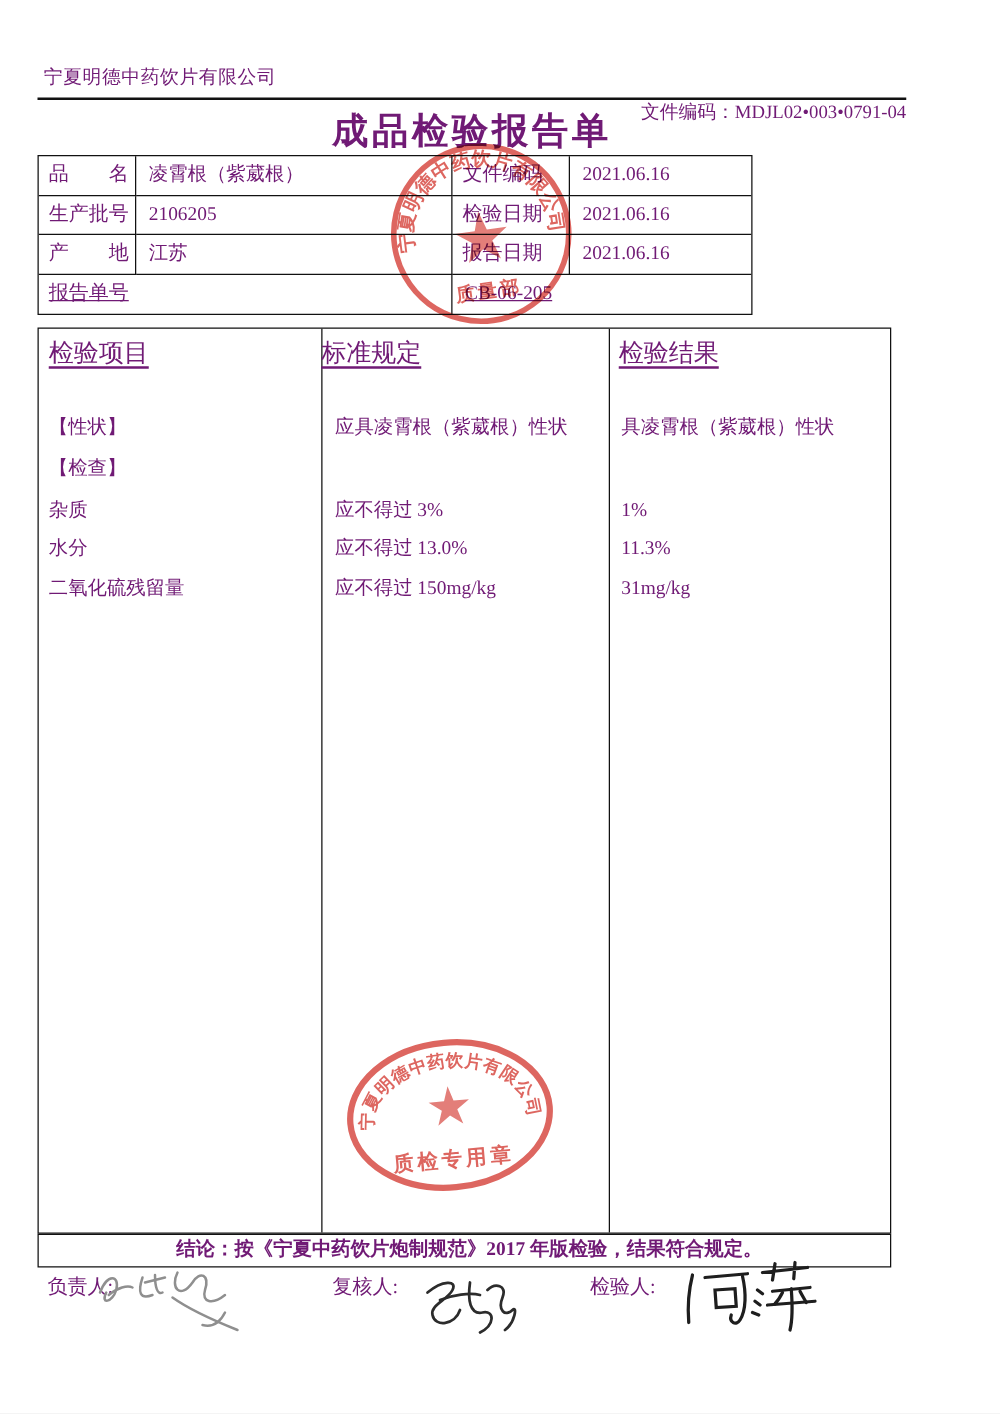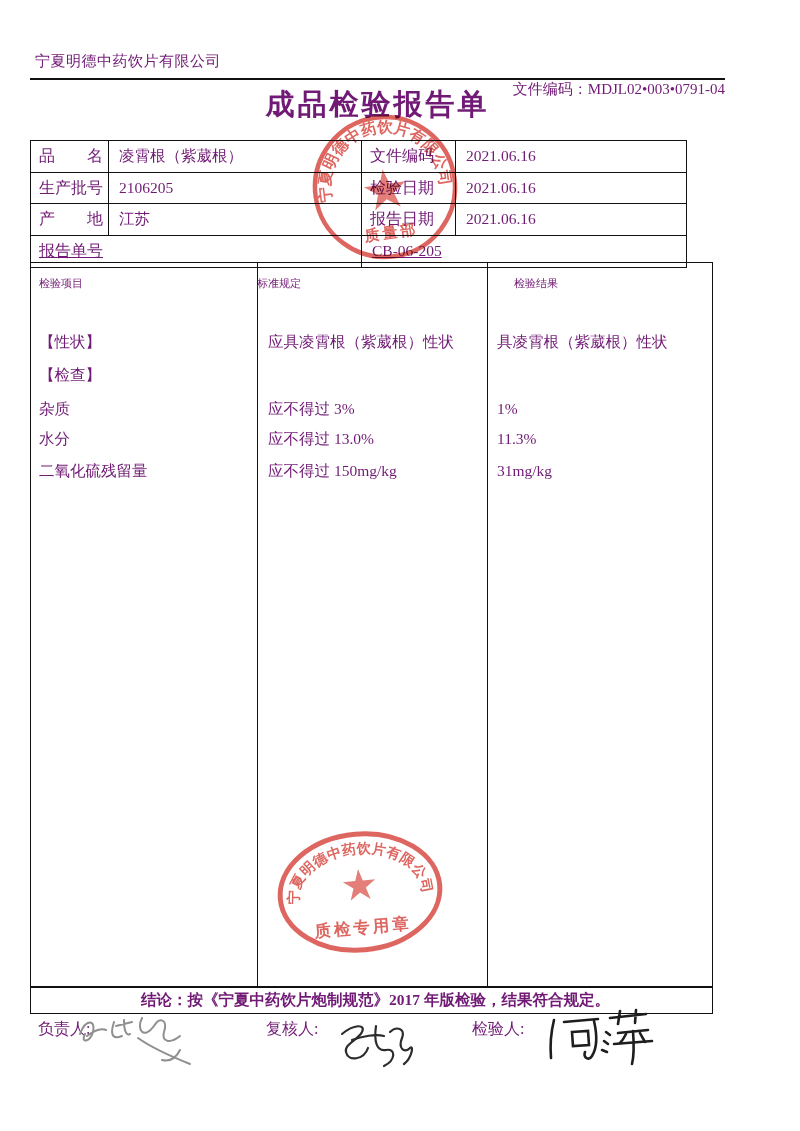--- a/index.html
+++ b/index.html
@@ -8,36 +8,36 @@
     font-family:"Liberation Serif","DejaVu Serif",serif;color:#701a75;
     overflow:hidden;margin:0 auto;
   }
   .abs{position:absolute;}
   .company{left:35px;top:52px;font-size:15px;letter-spacing:.5px;}
   .doccode{right:75px;top:40px;font-size:15px;margin-top:40px;}
   .headrule{left:30px;top:78px;width:695px;height:2px;background:#111;}
   .title{left:30px;top:85px;width:695px;text-align:center;font-size:29px;
          font-weight:bold;letter-spacing:3px;}
   
-  .info-table{left:30px;top:140px;width:657px;border:1.5px solid #111;
+  .info-table{left:30px;top:124px;width:572px;border:1.5px solid #111;
               display:grid;grid-template-columns:78px 253px 94px auto;
               grid-auto-rows:31.5px;box-sizing:border-box;}
   .info-table > div{border-right:1.5px solid #111;border-bottom:1.5px solid #111;
         line-height:30px;padding-left:10px;font-size:15.5px;white-space:nowrap;
         overflow:hidden;}
   .info-table > .lab{padding-left:8px;font-size:16px;}
   .info-table > .lastcol{border-right:none;}
   .info-table > .lastrow{border-bottom:none;text-decoration:underline;}
   .info-table > .span2{grid-column:span 2;}
   
   .insp{left:30px;top:262px;width:683px;height:725px;border:1.5px solid #111;
         box-sizing:border-box;}
   .insp .vline{position:absolute;top:0;bottom:0;width:1.5px;background:#111;}
   .insp .cell{position:absolute;font-size:15.5px;line-height:20px;white-space:nowrap;}
-  .insp .hdr{text-underline-offset:4px;font-size:11px;}
+  .insp .hdr{text-decoration:underline;text-underline-offset:4px;font-size:20px;}
   .ctr{}
   
   .conclusion{left:30px;top:987px;width:683px;height:27px;border:1.5px solid #111;
               box-sizing:border-box;line-height:24px;padding-left:8px;font-size:15.5px;
               font-weight:600;text-align:center;}
   .sig-label{top:1019px;font-size:16px;}
   .stamp{mix-blend-mode:multiply;opacity:.88;}
   svg text{font-family:"Liberation Serif","DejaVu Serif",serif;}
 </style>
 </head>
@@ -69,21 +69,21 @@
     <div class="lab span2 lastrow">报告单号</div>
     <div class="span2 lastcol lastrow">CB-06-205</div>
   </div>
 
   <div class="abs insp">
     <div class="vline" style="left:225.5px"></div>
     <div class="vline" style="left:455.5px"></div>
 
     <div class="cell hdr" style="left:8px;top:10px">检验项目</div>
     <div class="cell hdr ctr" style="left:226px;top:10px;width:230px">标准规定</div>
-    <div class="cell hdr ctr" style="left:483px;top:10px;width:224px">检验结果</div>
+    <div class="cell hdr ctr" style="left:464px;top:10px;width:224px">检验结果</div>
 
     <div class="cell" style="left:8px;top:69px">【性状】</div>
     <div class="cell" style="left:237px;top:69px">应具凌霄根（紫葳根）性状</div>
     <div class="cell" style="left:466px;top:69px">具凌霄根（紫葳根）性状</div>
 
     <div class="cell" style="left:8px;top:102px">【检查】</div>
 
     <div class="cell" style="left:8px;top:136px">杂质</div>
     <div class="cell" style="left:237px;top:136px">应不得过 3%</div>
     <div class="cell" style="left:466px;top:136px">1%</div>

